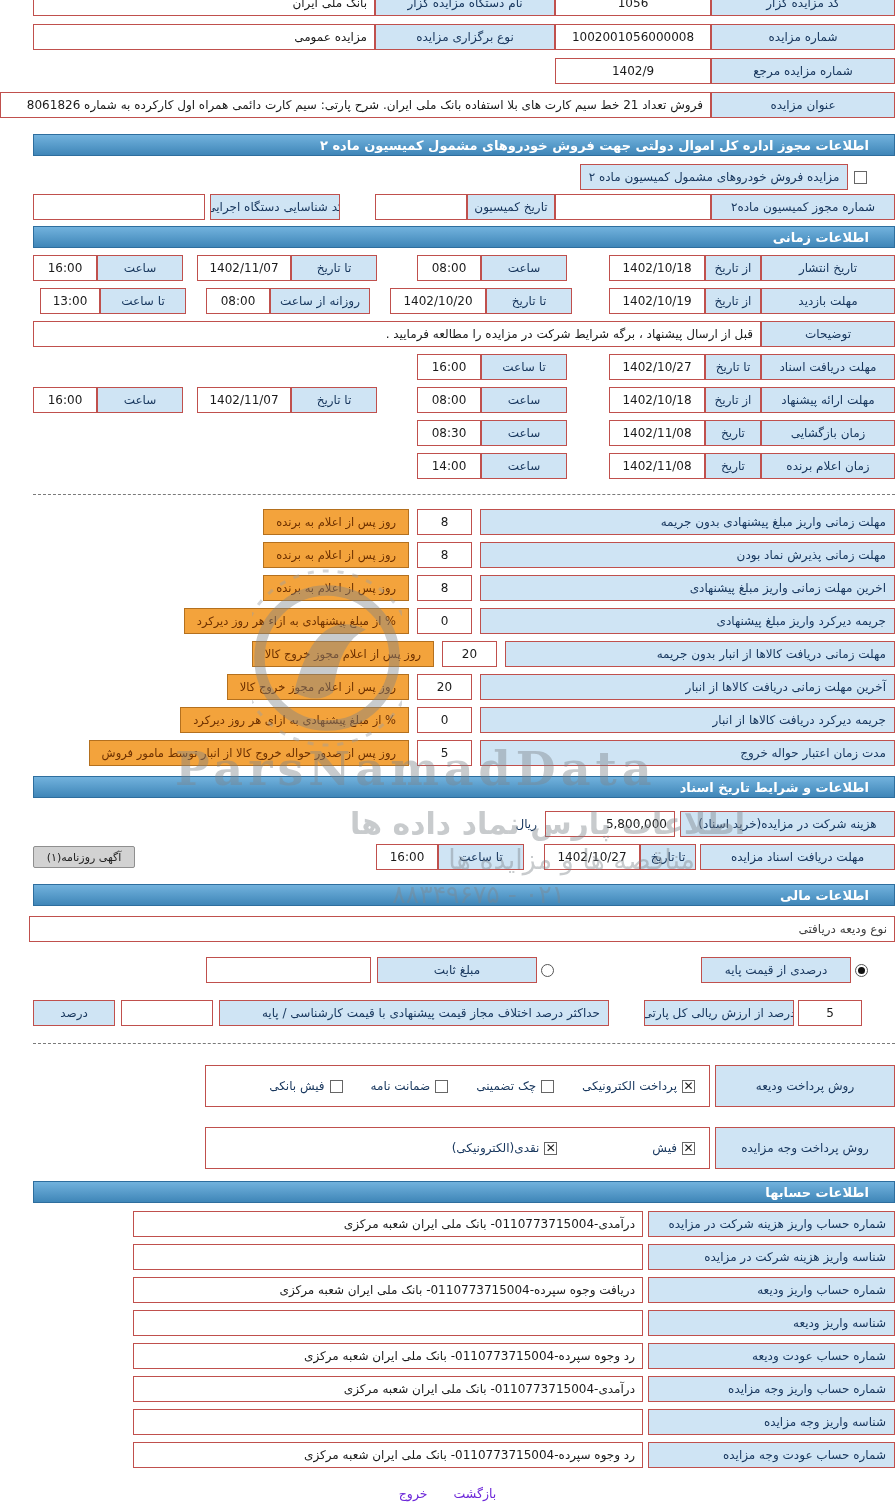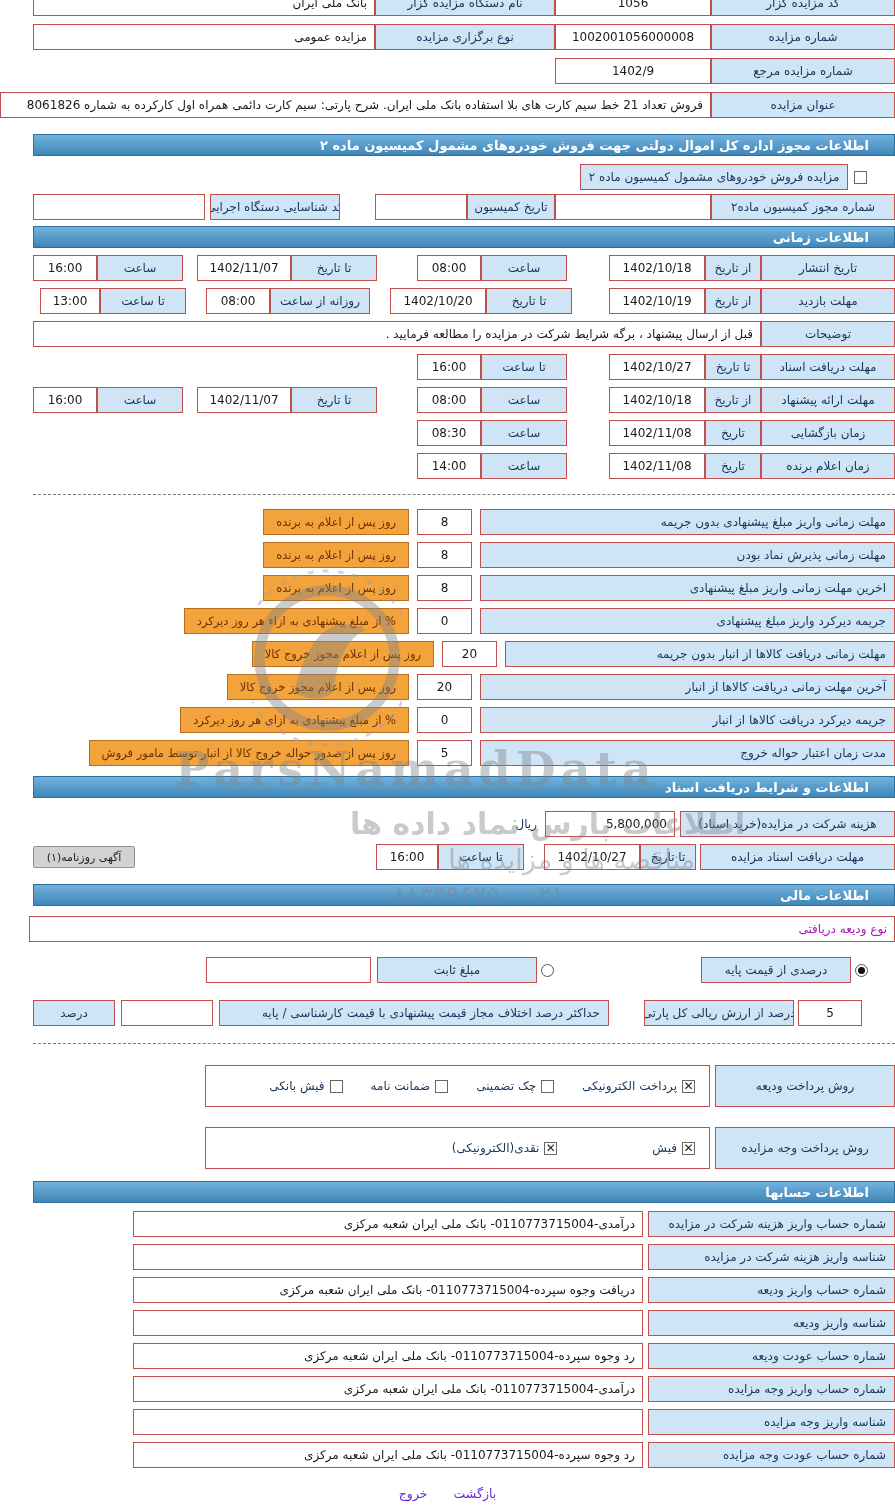--- a/index.html
+++ b/index.html
@@ -190,41 +190,41 @@
     <div class="lbl ra" style="width:415px">جریمه دیرکرد دریافت کالاها از انبار</div>
     <div class="inp" style="width:55px;margin-right:8px">0</div>
     <div class="org" style="margin-right:8px">% از مبلغ پیشنهادی به ازای هر روز دیرکرد</div>
   </div>
   <div class="row" style="margin-top:7px">
     <div class="lbl ra" style="width:415px">مدت زمان اعتبار حواله خروج</div>
     <div class="inp" style="width:55px;margin-right:8px">5</div>
     <div class="org" style="margin-right:8px">روز پس از صدور حواله خروج کالا از انبار توسط مامور فروش</div>
   </div>
 
-  <div class="hdr" style="margin-top:10px">اطلاعات و شرایط دریافت اسناد</div>
+  <div class="hdr" style="margin-top:10px">اطلاعات و شرایط تاریخ اسناد</div>
 
   <div class="row" style="margin-top:13px">
     <div class="lbl" style="width:215px">هزینه شرکت در مزایده(خرید اسناد)</div>
     <div class="inp ra" style="width:130px;margin-right:5px">5,800,000</div>
     <div class="plain" style="margin-right:8px">ریال</div>
   </div>
 
   <div class="row" style="margin-top:7px">
     <div class="lbl" style="width:195px">مهلت دریافت اسناد مزایده</div>
     <div class="lbl" style="width:56px;margin-right:4px">تا تاریخ</div>
     <div class="inp" style="width:96px">1402/10/27</div>
     <div class="lbl" style="width:86px;margin-right:20px">تا ساعت</div>
     <div class="inp" style="width:62px">16:00</div>
     <div class="gbtn" style="width:102px;margin-right:auto;margin-left:33px">آگهی روزنامه(۱)</div>
   </div>
 
   <div class="hdr" style="margin-top:14px">اطلاعات مالی</div>
 
   <div class="row" style="margin-top:10px">
-    <div class="inp ra" style="flex:1;margin-left:29px;color:#a21caf">نوع ودیعه دریافتی</div>
+    <div class="inp ra" style="flex:1;margin-left:29px;color:#404040">نوع ودیعه دریافتی</div>
   </div>
 
   <div class="row" style="margin-top:15px">
     <span class="radio checked" style="margin-right:27px"></span>
     <div class="lbl" style="width:150px;margin-right:4px">درصدی از قیمت پایه</div>
     <span class="radio" style="margin-right:147px"></span>
     <div class="lbl" style="width:160px;margin-right:4px">مبلغ ثابت</div>
     <div class="inp" style="width:165px;margin-right:6px"></div>
   </div>
 

